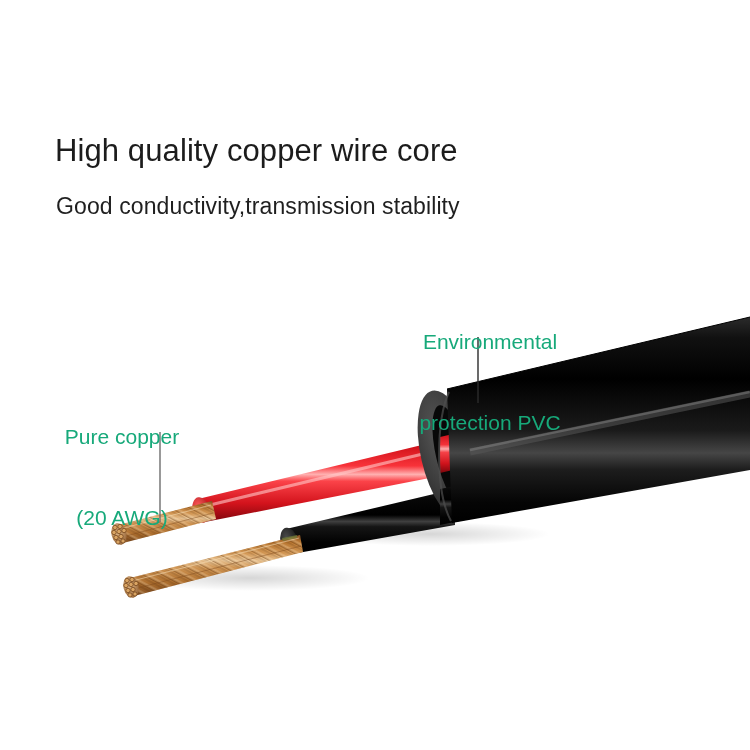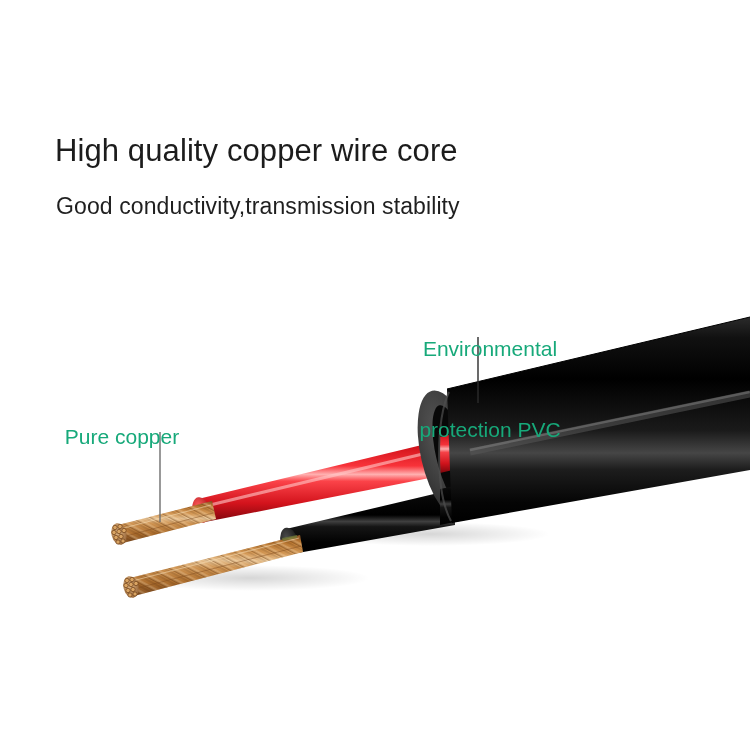--- a/index.html
+++ b/index.html
@@ -20,21 +20,21 @@
   #subtitle{
     left:56px; top:193px;
     font-size:23px; font-weight:400; color:#1f1f1f;
     letter-spacing:.1px;
   }
 
   .green-label{
     color:#17a97a; font-size:21px; font-weight:400; line-height:27px;
     text-align:center;
   }
-  #label-pvc{ left:400px; top:281px; width:180px; }
+  #label-pvc{ left:400px; top:274px; width:180px; }
   #label-copper{ left:52px; top:369px; width:140px; }
 
   svg#art{position:absolute;left:0;top:0;width:750px;height:750px;display:block;}
 </style>
 </head>
 <body>
 
 <div id="stage">
 
   <svg id="art" viewBox="0 0 750 750">
@@ -206,15 +206,16 @@
 
   <div class="txt" id="subtitle">Good conductivity,transmission stability</div>
 
   <div class="txt green-label" id="label-pvc">
     <div>Environmental</div>
     <div>protection PVC</div>
   </div>
 
   <div class="txt green-label" id="label-copper">
     <div>Pure copper</div>
+    <div>(20 AWG)</div>
   </div>
 
 </div>
 
 </body></html>

